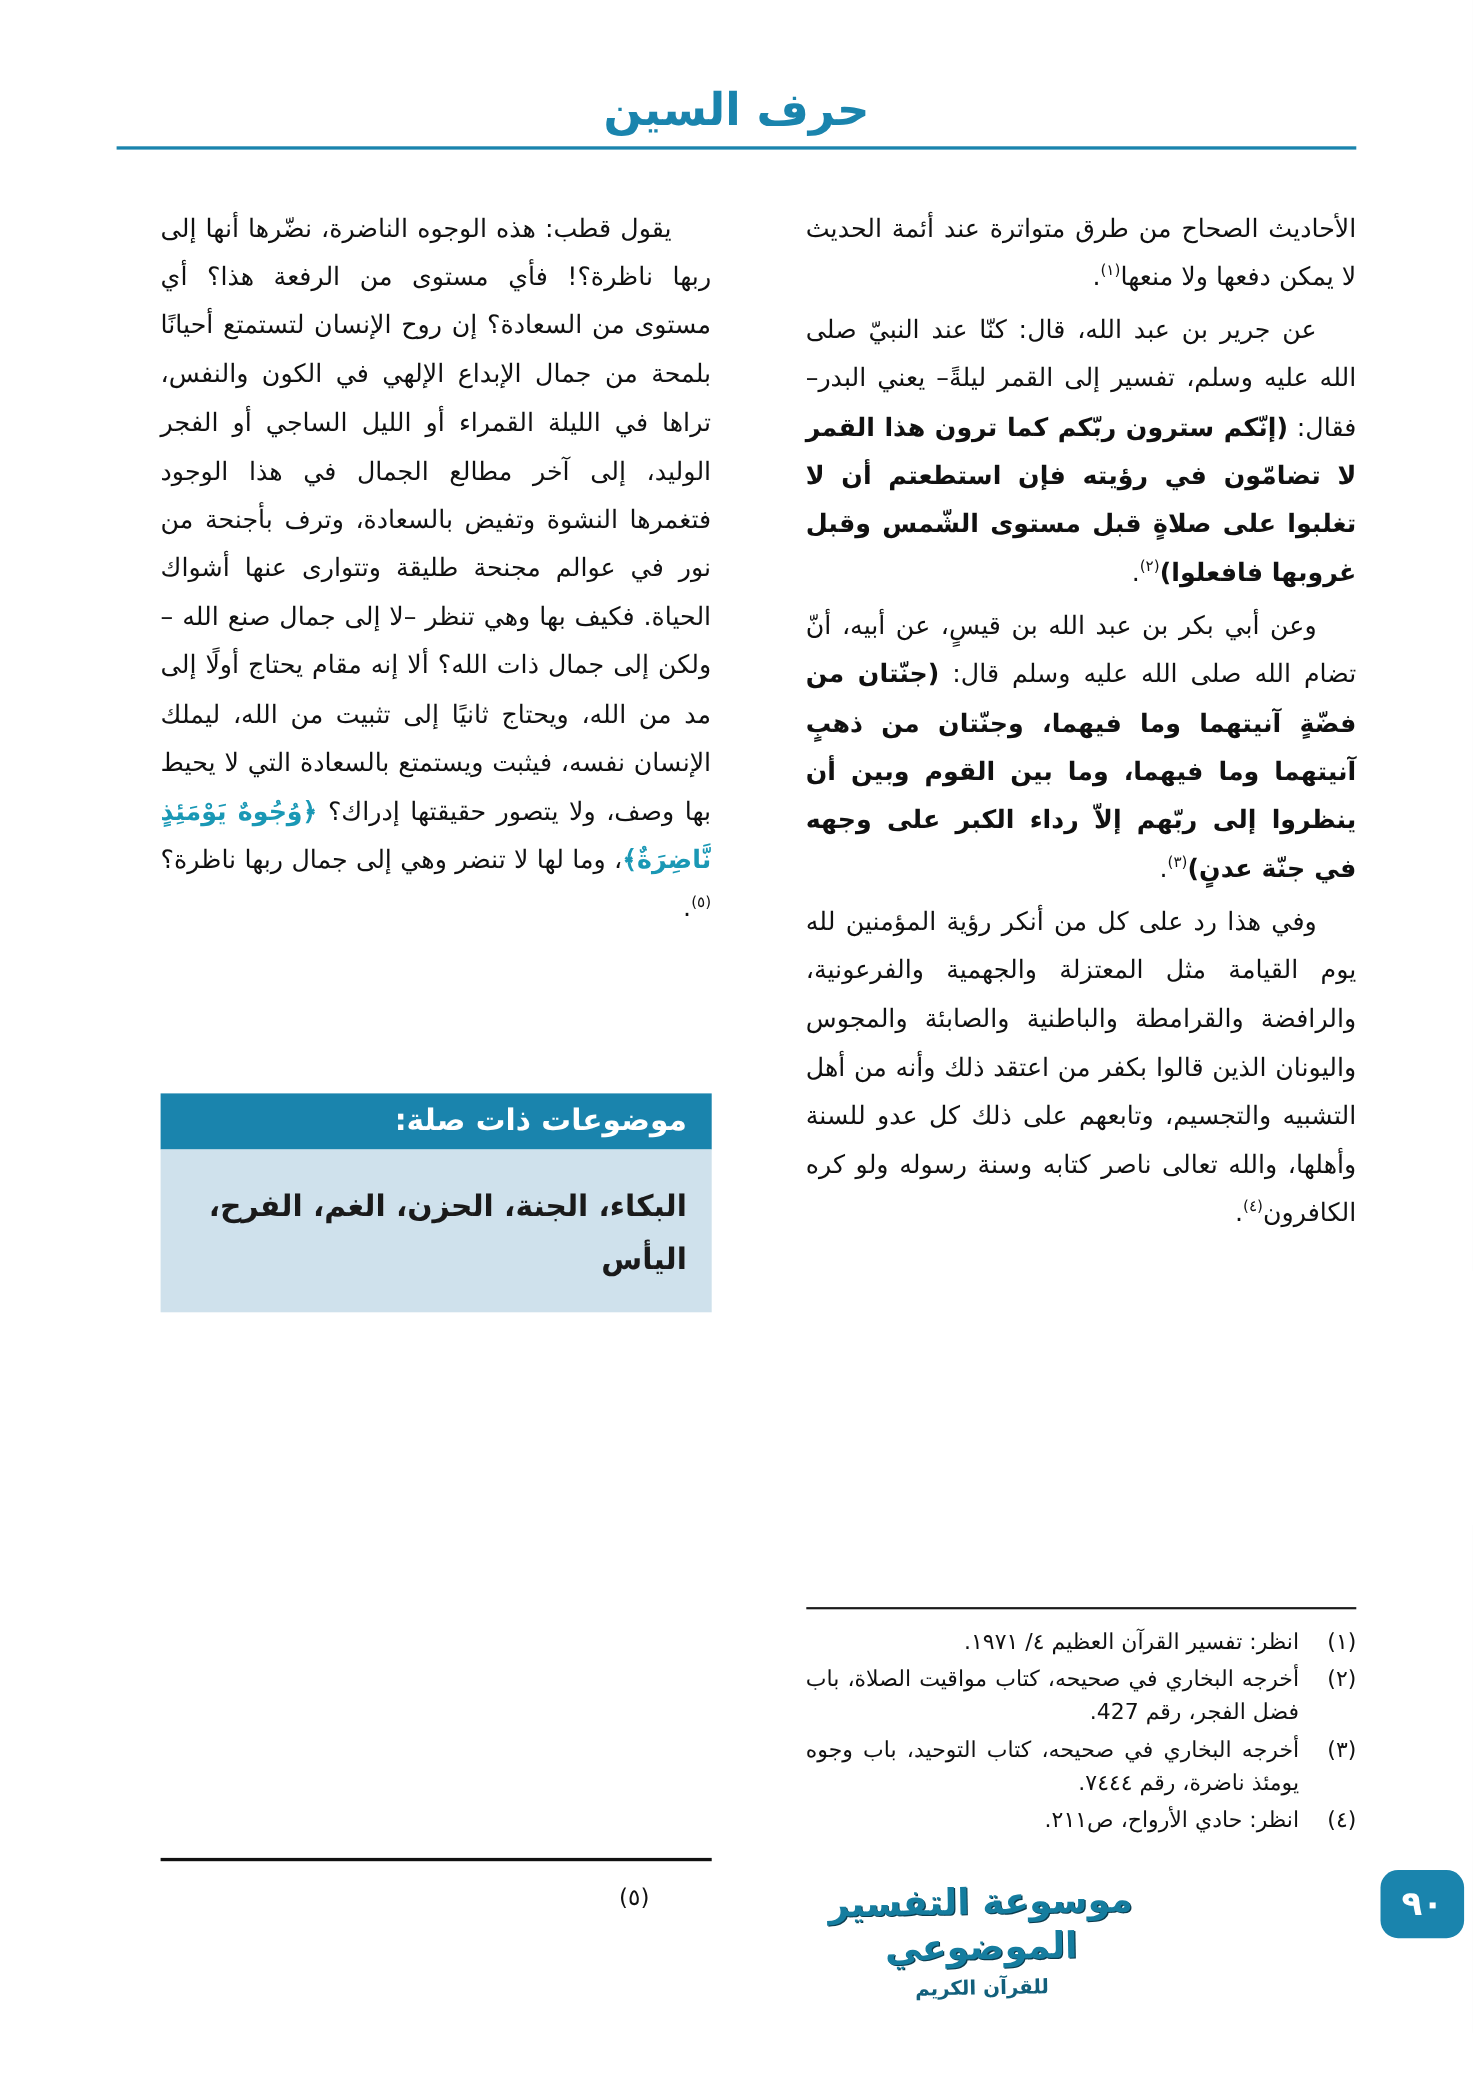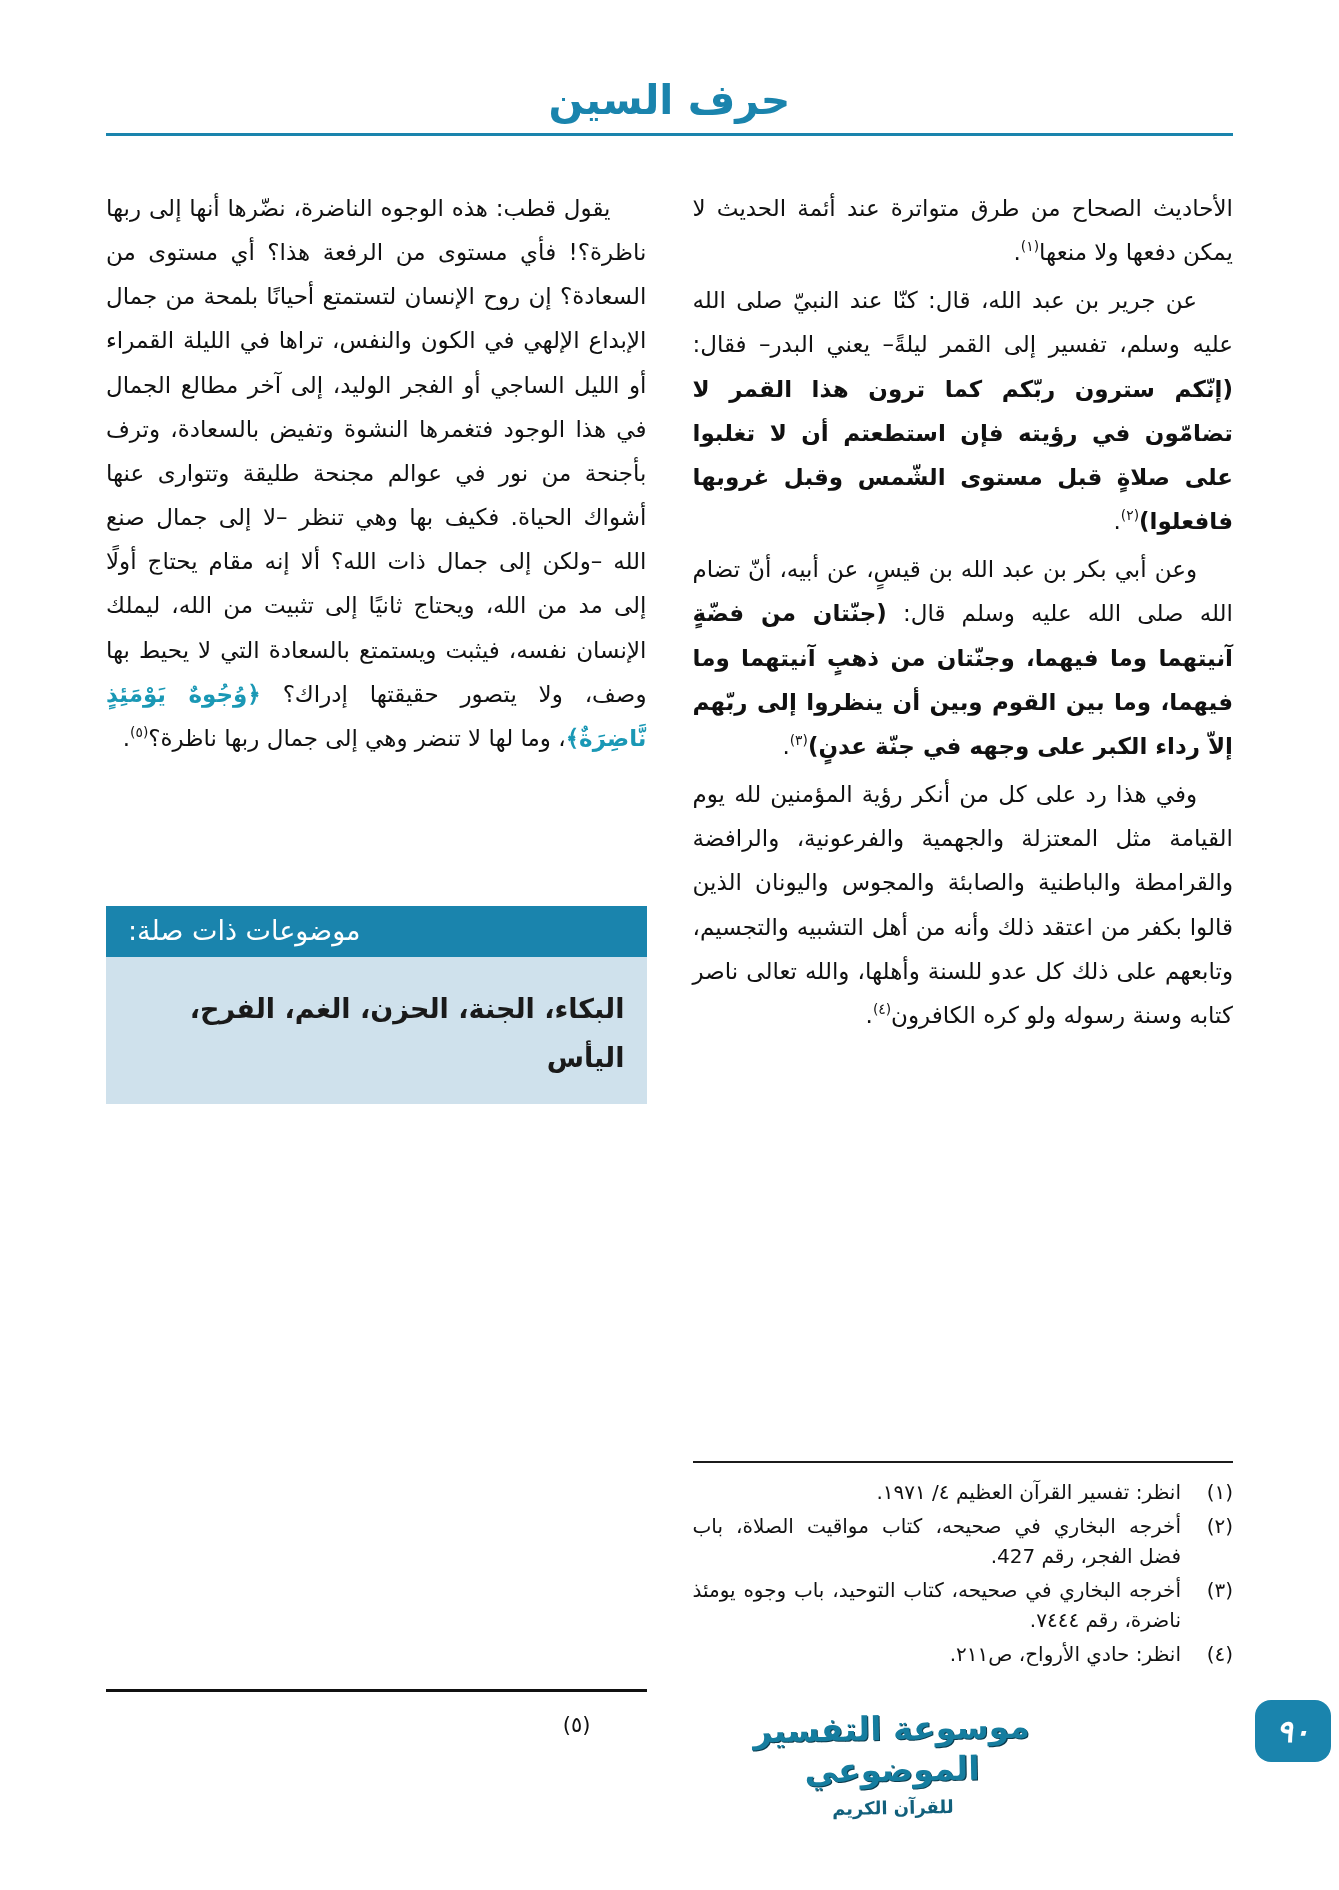--- a/index.html
+++ b/index.html
@@ -20,21 +20,21 @@
     text-align:center;line-height:1.1;
     letter-spacing:1px;
   }
   .header-rule{margin-top:10px;height:3px;background:#1a84ad;}
 
   
   .columns{
     position:absolute;top:186px;right:106px;left:106px;bottom:145px;
     display:flex;gap:46px;
   }
-  .col{flex:1;display:flex;flex-direction:column;min-width:0;}
+  .col{flex:1;display:flex;flex-direction:column;min-width:0;margin-left:40px;}
 
   .para{
     margin:0 0 4px 0;
     font-size:23px;
     line-height:1.92;
     text-align:justify;
     text-indent:36px;
   }
   .para.no-indent{text-indent:0;}
   .hadith{font-weight:bold;}
@@ -49,23 +49,23 @@
   .fn-text{flex:1;}
 
   .footnotes-left{margin-top:auto;}
   .fn-rule-left{height:3px;background:#111;margin-bottom:18px;width:100%;}
   .footnotes-left .fn{padding-right:56px;font-size:21px;}
 
   
   .related-box{margin-top:142px;}
   .related-header{
     background:#1a84ad;color:#ffffff;
-    font-size:27px;font-weight:normal;
+    font-size:27px;font-weight:bold;
     padding:9px 22px 11px 22px;
-    text-align:left;
+    text-align:right;
   }
   .related-body{
     background:#cfe1ec;color:#1a1a1a;
     font-size:27px;font-weight:bold;
     padding:28px 22px 22px 22px;
     line-height:1.8;text-align:right;
   }
 
   
   .logo{
@@ -78,21 +78,21 @@
     text-shadow:1px 1px 0 #0b3b4d;
   }
   .logo-line2{
     font-size:18px;font-weight:bold;margin-top:6px;color:#12607c;
   }
   .page-pill{
     position:absolute;top:1700px;left:1255px;
     width:76px;height:62px;
     background:#1a84ad;border-radius:16px;
     display:flex;align-items:center;justify-content:center;
-    color:#ffffff;font-size:31px;font-weight:bold;font-style:italic;
+    color:#ffffff;font-size:31px;font-weight:bold;
   }
 </style>
 </head>
 <body>
 
 <div class="page">
 
   <div class="header-area">
     <div class="header-title">حرف السين</div>
     <div class="header-rule"></div>

